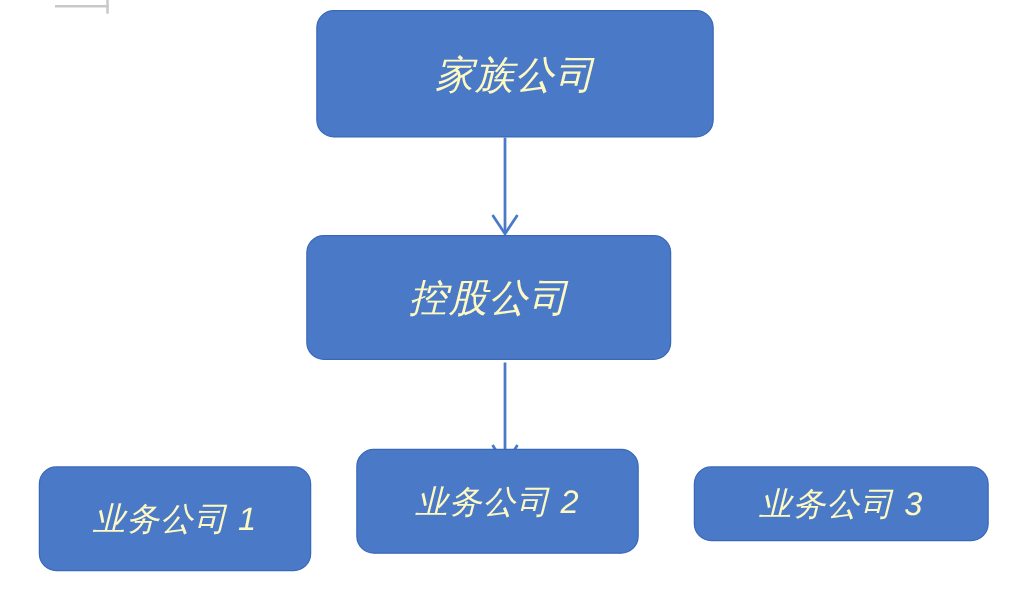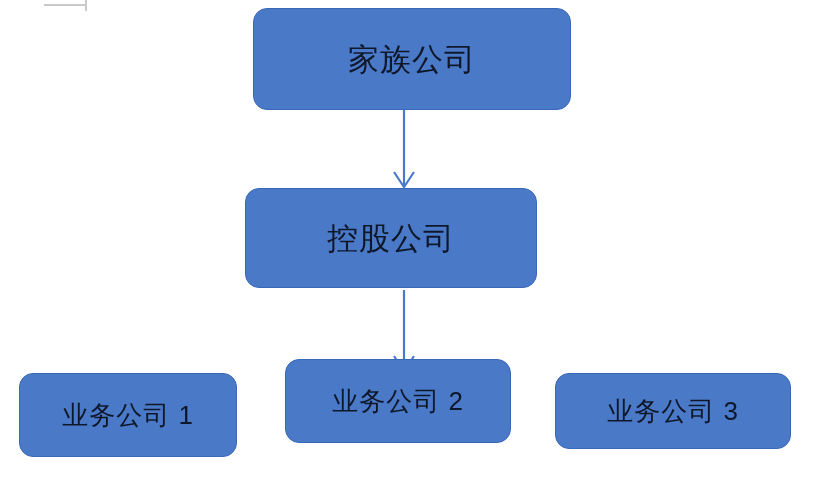--- a/index.html
+++ b/index.html
@@ -40,26 +40,27 @@
     position: absolute;
     box-sizing: border-box;
     background: #4a7ac7;
     border: 1.5px solid #3a68b8;
     border-radius: 14px;
     display: flex;
     align-items: center;
     justify-content: center;
   }
   .node-label {
-    color: #0f172a;
+    color: #fef9c3;
     font-size: 31px;
     font-weight: 400;
     letter-spacing: 1px;
     line-height: 1;
     white-space: nowrap;
+    font-style: italic;
   }
   .node-small .node-label {
     font-size: 26px;
   }
   .connector {
     position: absolute;
     overflow: visible;
   }
 </style>
 </head>
@@ -81,25 +82,25 @@
 
   <div class="node" id="node-holding" style="left:245px; top:188px; width:292px; height:100px;">
     <span class="node-label">控股公司</span>
   </div>
 
   <svg class="connector" style="left:380px; top:288px; width:50px; height:86px;" viewBox="0 0 50 86">
     <line x1="24" y1="2" x2="24" y2="83" stroke="#4a7ac7" stroke-width="2.2"></line>
     <polyline points="14,68 24,84 34,68" fill="none" stroke="#4a7ac7" stroke-width="2.2"></polyline>
   </svg>
 
-  <div class="node node-small" id="node-business-1" style="left:19px; top:373px; width:218px; height:84px;">
+  <div class="node node-small" id="node-business-1" style="left:31px; top:373px; width:218px; height:84px;">
     <span class="node-label">业务公司 1</span>
   </div>
 
   <div class="node node-small" id="node-business-2" style="left:285px; top:359px; width:226px; height:84px;">
     <span class="node-label">业务公司 2</span>
   </div>
 
-  <div class="node node-small" id="node-business-3" style="left:555px; top:373px; width:236px; height:76px;">
+  <div class="node node-small" id="node-business-3" style="left:555px; top:373px; width:236px; height:60px;">
     <span class="node-label">业务公司 3</span>
   </div>
 
 </div>
 
 </body></html>

